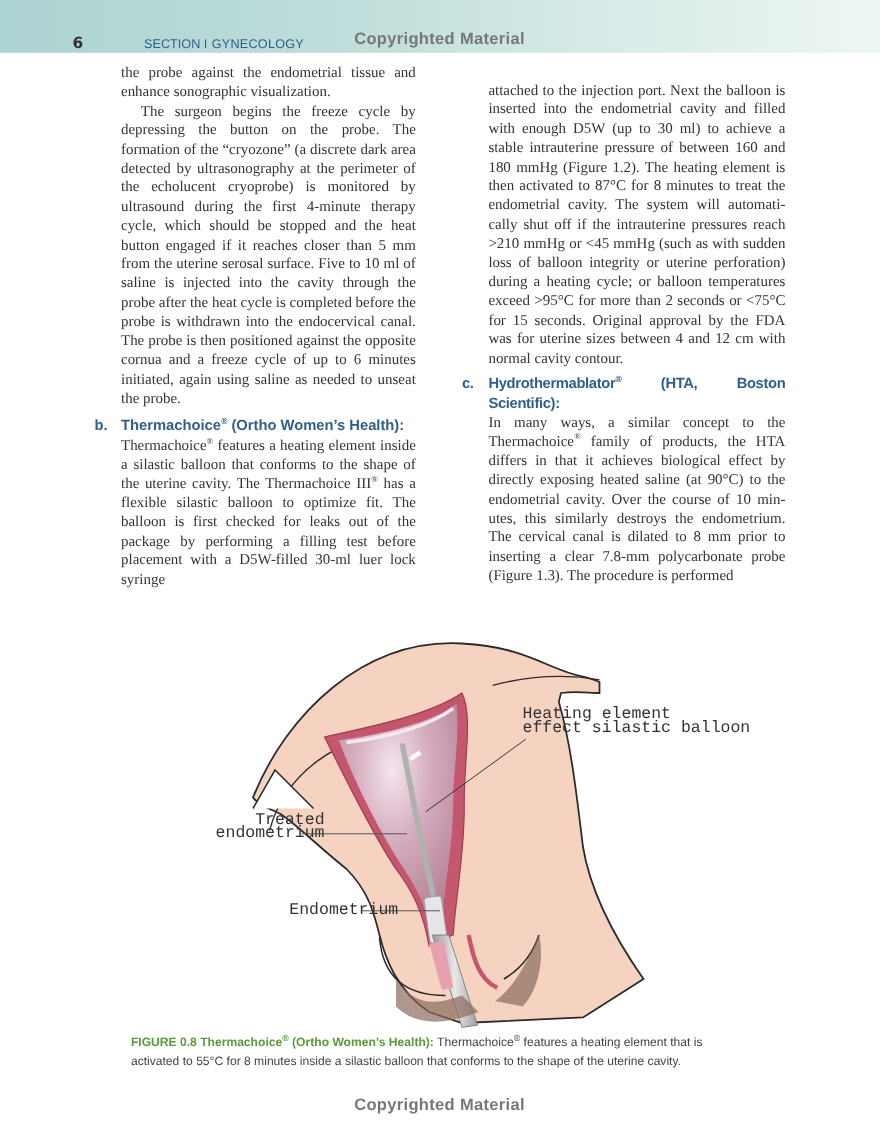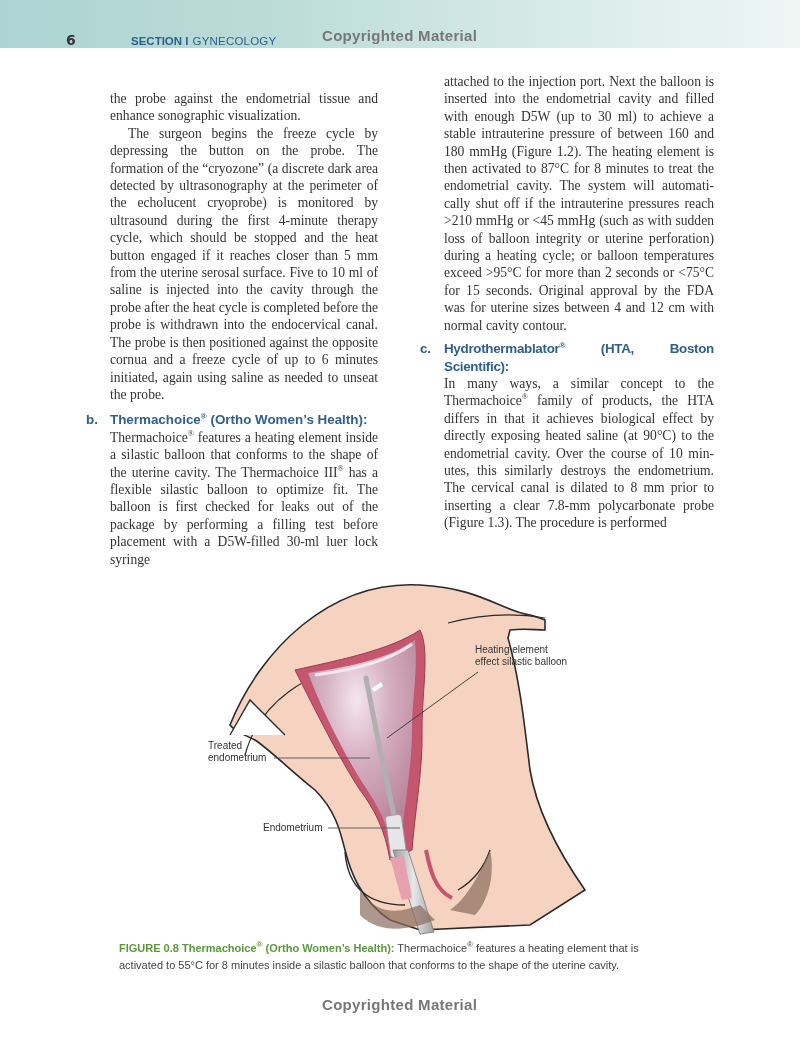--- a/index.html
+++ b/index.html
@@ -9,53 +9,53 @@
     background: linear-gradient(to right, #acd4d2 0%, #bcdcd9 35%, #d8ebe8 70%, #eef6f4 100%);
   }
   .page-num {
     position: absolute; left: 66px; top: 32px; font-family: "DejaVu Sans", sans-serif;
     font-size: 14px; font-weight: bold; color: #333333;
   }
   .section-label {
     position: absolute; left: 131px; top: 35px; font-family: "Liberation Sans", sans-serif;
     font-size: 11.5px; color: #2f5f8a;
   }
-  .section-label b { font-weight: bold; }
+  .section-label b { font-weight: normal; }
   .section-label .gyn { font-weight: normal; margin-left: 4px; color: #2f5f8a; letter-spacing: 0.2px; text-align: right; }
   .copyright-top {
     position: absolute; left: 322px; top: 27px; font-family: "Liberation Sans", sans-serif;
     font-size: 15px; font-weight: bold; color: #777777; letter-spacing: 0.3px;
   }
   .copyright-bottom {
     position: absolute; left: 322px; top: 996px; font-family: "Liberation Sans", sans-serif;
     font-size: 15px; font-weight: bold; color: #777777; letter-spacing: 0.3px;
   }
   .col {
     position: absolute; font-family: "Liberation Serif", serif; font-size: 13.6px;
     line-height: 17.4px; color: #333333; text-align: justify; hyphens: manual;
   }
-  .col-left { left: 110px; top: 90px; width: 268px; }
+  .col-left { left: 110px; top: 57px; width: 268px; }
   .col-right { left: 444px; top: 73px; width: 270px; }
   .col p { margin: 0; }
   .indent { text-indent: 18px; }
   .subhead {
     font-family: "Liberation Sans", sans-serif; font-weight: bold; color: #2f5f8a;
     font-size: 13.4px; position: relative; text-align: justify;
   }
   .subhead .letter { position: absolute; left: -24px; top: 0; }
   .subhead-b { margin-top: 8px !important; }
   .subhead-c { margin-top: 6px !important; letter-spacing: -0.3px; }
   sup { font-size: 8px; line-height: 0; vertical-align: super; }
   .figure-ref { font-weight: normal; }
   .figure {
     position: absolute; left: 190px; top: 560px; width: 420px; height: 380px;
   }
   .figure svg { width: 420px; height: 380px; display: block; }
   .fig-label {
-    position: absolute; font-family: Liberation Sans, sans-serif; font-size: 10px;
+    position: absolute; font-family: Liberation Mono, monospace; font-size: 15px;
     line-height: 12px; color: #333333; white-space: nowrap;
   }
   .caption {
     position: absolute; left: 119px; top: 940px; width: 552px;
     font-family: "Liberation Sans", sans-serif; font-size: 11px; line-height: 17px; color: #444444;
   }
   .caption .cap-head { color: #5a9a3a; font-weight: bold; }
 </style>
 </head>
 <body>
@@ -127,21 +127,21 @@
     <path d="M300,290 C305,310 300,340 285,355 L260,350 C275,340 290,315 300,290 Z" fill="#8a6b5e" opacity="0.7"></path>
 
     <line x1="197" y1="178" x2="288" y2="112" stroke="#333" stroke-width="0.9"></line>
     <line x1="84" y1="198" x2="180" y2="198" stroke="#555" stroke-width="0.9"></line>
     <line x1="138" y1="268" x2="210" y2="268" stroke="#555" stroke-width="0.9"></line>
   </svg>
   <div class="fig-label" style="left:285px; top:84px;">
     <div>Heating element</div>
     <div>effect silastic balloon</div>
   </div>
-  <div class="fig-label" style="left:18px; top:180px;">
+  <div class="fig-label" style="left:6px; top:180px;text-align:right;">
     <div>Treated</div>
     <div>endometrium</div>
   </div>
   <div class="fig-label" style="left:73px; top:262px;">Endometrium</div>
 </div>
 
 <div class="caption">
   <span class="cap-head"><span>FIGURE 0.8  Thermachoice</span><sup>®</sup><span> (Ortho Women’s Health):</span></span><span> Thermachoice</span><sup>®</sup><span> features a heating element that is activated to 55°C for 8 minutes inside a silastic balloon that conforms to the shape of the uterine cavity.</span>
 </div>
 

